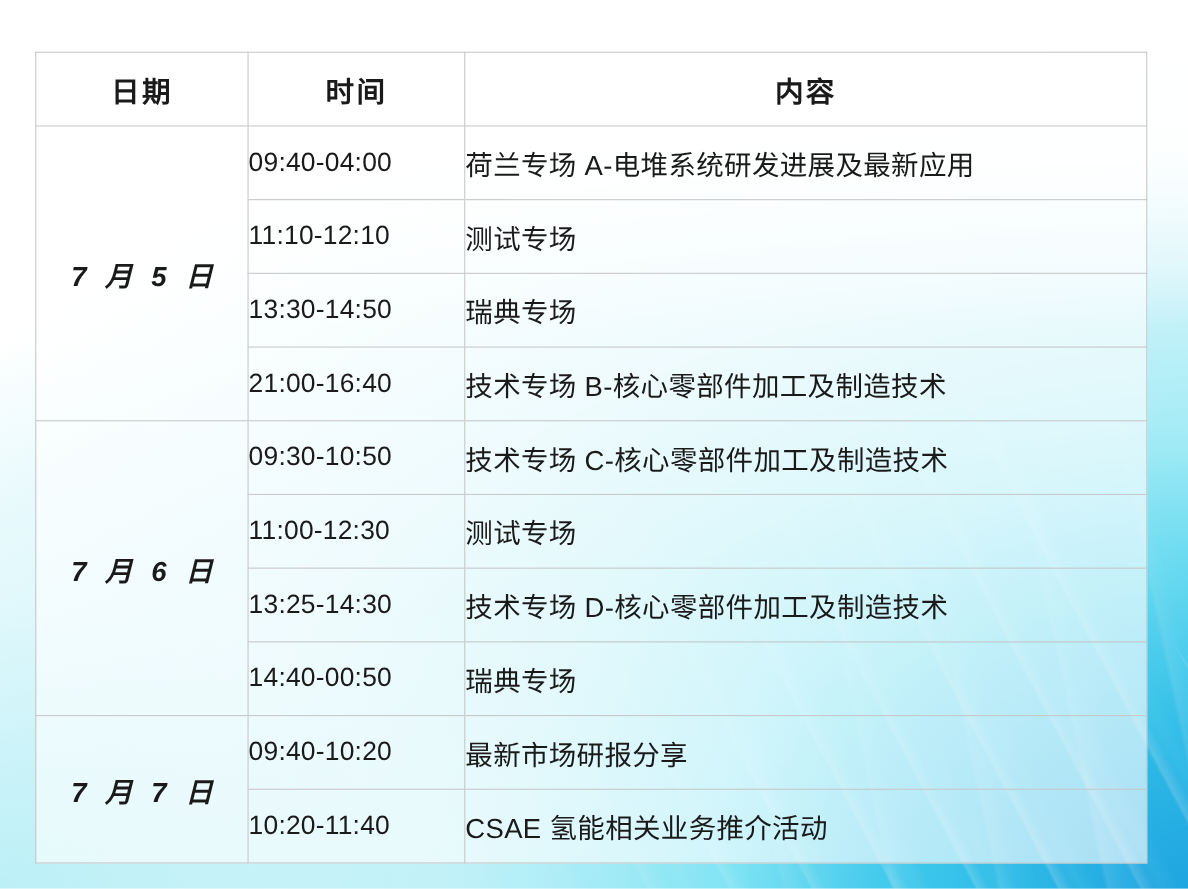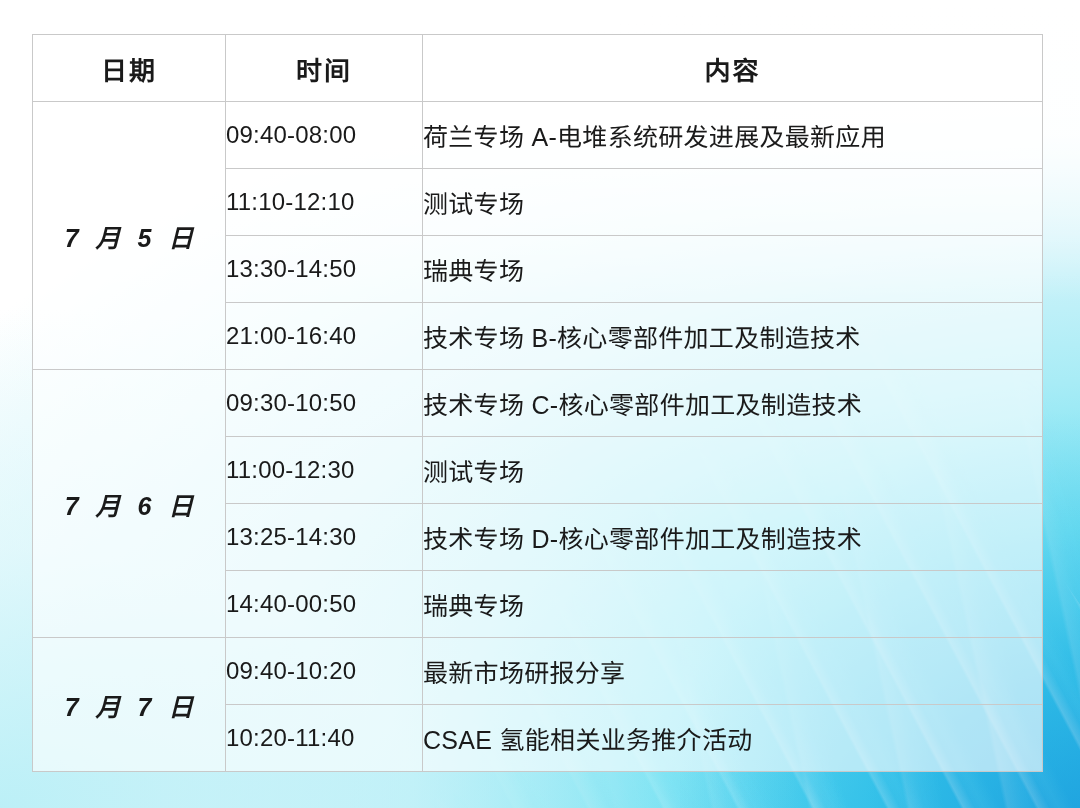--- a/index.html
+++ b/index.html
@@ -101,20 +101,21 @@
   .schedule-wrap {
     position: absolute;
     left: 32px;
     top: 34px;
     width: 1010px;
   }
   table.schedule {
     width: 1010px;
     border-collapse: collapse;
     table-layout: fixed;
+    margin-top: 13px;
   }
   table.schedule col.c-date { width: 193px; }
   table.schedule col.c-time { width: 197px; }
   table.schedule col.c-content { width: 620px; }
 
   table.schedule th,
   table.schedule td {
     border: 1px solid #c9c9c9;
     background: rgba(255,255,255,0.62);
     padding: 0;
@@ -178,21 +179,21 @@
         <tr>
           <th>日期</th>
           <th>时间</th>
           <th>内容</th>
         </tr>
       </thead>
       <tbody>
 
         <tr>
           <td class="date-cell" rowspan="4">7 月 5 日</td>
-          <td class="time-cell">09:40-08:00</td>
+          <td class="time-cell">09:40-04:00</td>
           <td class="content-cell">荷兰专场 A-电堆系统研发进展及最新应用</td>
         </tr>
         <tr>
           <td class="time-cell">11:10-12:10</td>
           <td class="content-cell">测试专场</td>
         </tr>
         <tr>
           <td class="time-cell">13:30-14:50</td>
           <td class="content-cell">瑞典专场</td>
         </tr>

